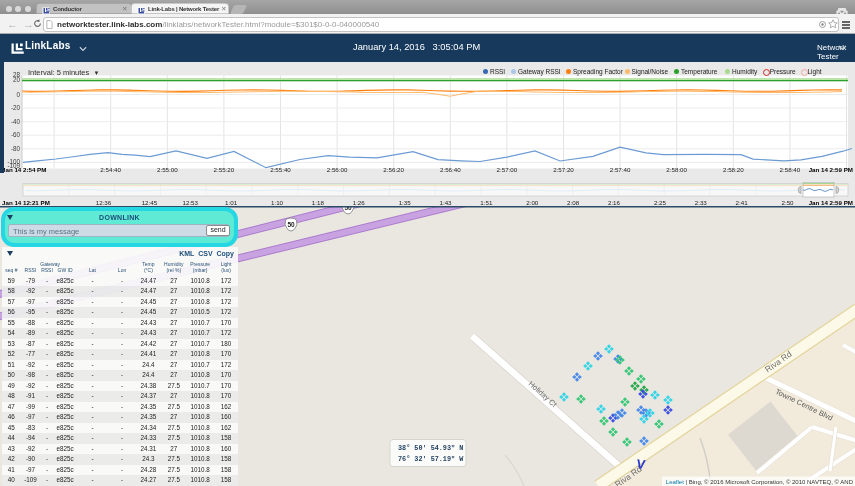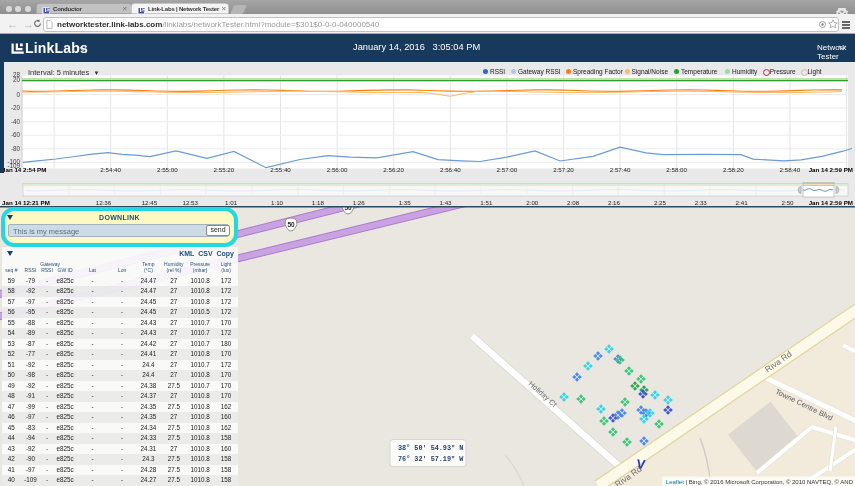--- a/index.html
+++ b/index.html
@@ -15,32 +15,32 @@
   .tabx{font-size:6.5px;color:#777;top:4.8px;}
   #newtab{left:232px;top:5px;width:13px;height:9px;background:#b5b5b5;transform:skewX(-25deg);border-radius:2px;}
   #toolbar{left:0;top:14px;width:855px;height:19px;background:#f2f2f2;border-bottom:1px solid #a9a9a9;}
   .navarr{font-size:11px;color:#b3b3b3;top:17.5px;font-weight:bold;}
   #urlfield{left:43px;top:17px;width:794px;height:13px;background:#fff;border:1px solid #c2c2c2;border-radius:3px;}
   #urltext{left:57px;top:20px;font-size:8px;color:#9a9a9a;white-space:nowrap;}
   #urltext b{color:#2d2d2d;font-weight:bold;}
   #menu div{width:8px;height:1.6px;background:#666;margin-bottom:1.6px;}
   
   #apphead{left:0;top:34px;width:855px;height:28px;background:#16395c;}
-  #logotext{left:25px;top:40px;font-size:14px;font-weight:bold;color:#fff;letter-spacing:0.2px;}
+  #logotext{left:25px;top:40px;font-size:10px;font-weight:bold;color:#fff;letter-spacing:0.2px;}
   #appdate{left:353px;top:41.5px;font-size:9.3px;font-weight:normal;color:#fff;}
   #apptester{left:775px;top:43px;font-size:8px;color:#fff;padding-left:42px;}
   
   #chartpanel{left:0;top:62px;width:855px;height:144px;background:#e9e9e9;}
   #leftstrip{left:0;top:62px;width:3.5px;height:111px;background:#16395c;}
   #interval{left:28px;top:67.5px;font-size:7.5px;color:#333;}
   
   .lg{top:67.5px;font-size:6.5px;color:#1a1a1a;}
   .dot{width:5px;height:5px;border-radius:50%;top:68.5px;}
   
-  #downlink{left:1px;top:207px;width:229px;height:32px;background:#fef9c3;border:4.5px solid #25d6e3;border-radius:13px;}
+  #downlink{left:1px;top:207px;width:229px;height:32px;background:#5eead4;border:4.5px solid #25d6e3;border-radius:13px;}
   #dltitle{left:0;top:2.5px;width:100%;text-align:center;font-size:7px;font-weight:bold;color:#1d4e7a;letter-spacing:0.3px;}
   #dlinput{left:3px;top:13px;width:219px;height:11px;background:#ccdbe6;border:1px solid #9fb4c2;border-radius:2px;}
   #dlmsg{left:8px;top:15.5px;font-size:7.5px;color:#5d7181;}
   #dlsend{right:4px;top:14px;width:22px;height:8.5px;background:#fff;border:1px solid #8c8c8c;border-radius:2px;font-size:7px;color:#222;text-align:center;line-height:8.5px;}
   .tri{width:0;height:0;border-left:3.5px solid transparent;border-right:3.5px solid transparent;border-top:5px solid #1d3f63;}
   
   #tablepanel{left:2px;top:247px;width:236px;height:239px;background:rgba(250,250,250,0.93);}
   #tblhead{left:0;top:2px;width:100%;text-align:center;font-size:7.5px;font-weight:bold;color:#1d4e7a;}
   #tbllinks{right:4px;top:3px;font-size:7px;font-weight:bold;color:#1d4e7a;}
   table{border-collapse:collapse;table-layout:fixed;width:236px;}

